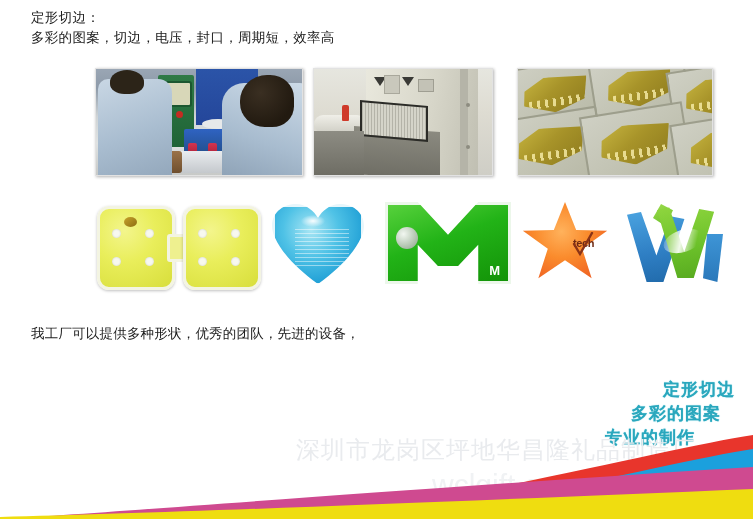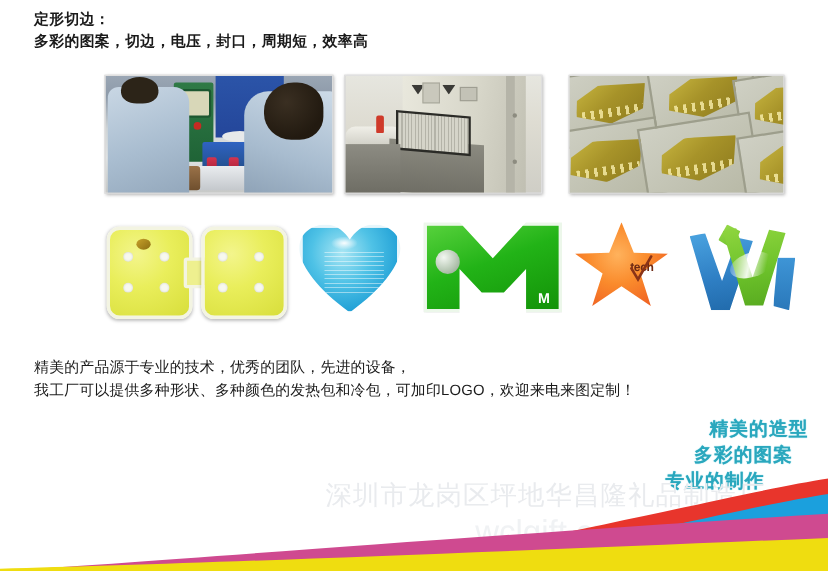--- a/index.html
+++ b/index.html
@@ -22,21 +22,21 @@
   .heading-block {
     position: absolute;
     left: 31px;
     top: 8px;
     width: 660px;
     color: #1a1a1a;
     font-size: 13.5px;
     line-height: 20px;
     letter-spacing: 0.3px;
   }
-  .heading-line { white-space: nowrap; font-weight: bold; }
+  .heading-line { white-space: nowrap; }
 
   
   .photo-row {
     position: absolute;
     left: 95px;
     top: 68px;
     width: 618px;
     height: 108px;
   }
   .photo {
@@ -466,26 +466,25 @@
     <div class="product prod-w">
       <div class="w-leaf"></div>
       <div class="w-blue"></div>
       <div class="w-green"></div>
       <div class="w-tail"></div>
       <div class="w-sparkle"></div>
     </div>
   </div>
 
   <div class="body-copy">
-    <div class="body-line">精美的产品源于专业的技术，优秀的团队，先进的设备，</div>
-    <div class="body-line">我工厂可以提供多种形状、多种颜色的发热包和冷包，可加印LOGO，欢迎来电来图定制！</div>
+    <div class="body-line">我工厂可以提供多种形状，优秀的团队，先进的设备，</div>
   </div>
 
   <div class="slogan">
-    <div class="sl-1">精美的造型</div>
+    <div class="sl-1">定形切边</div>
     <div class="sl-2">多彩的图案</div>
     <div class="sl-3">专业的制作</div>
   </div>
 
   <div class="wm-company">深圳市龙岗区坪地华昌隆礼品制造厂</div>
   <div class="wm-url">wclgift.cn.alibaba.com</div>
 
   <div class="ribbon">
     <svg viewBox="0 0 753 92" preserveAspectRatio="none">
       <path d="M753 48 C 700 52, 640 64, 560 74 L753 74 Z" fill="#8cc63f"></path>

